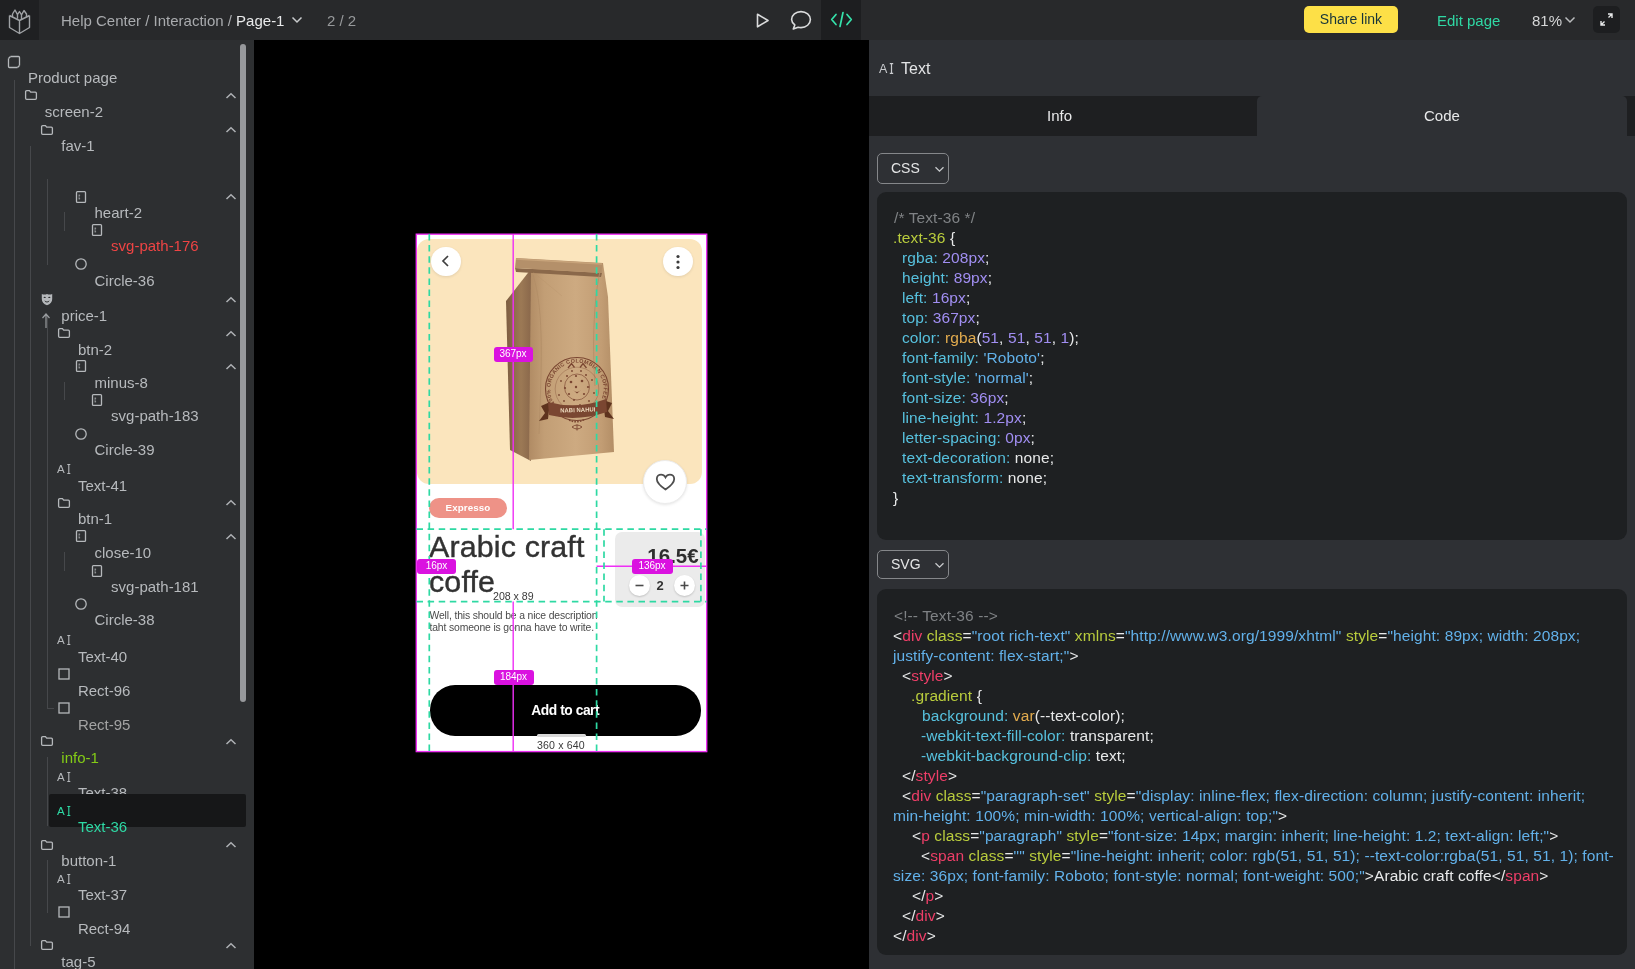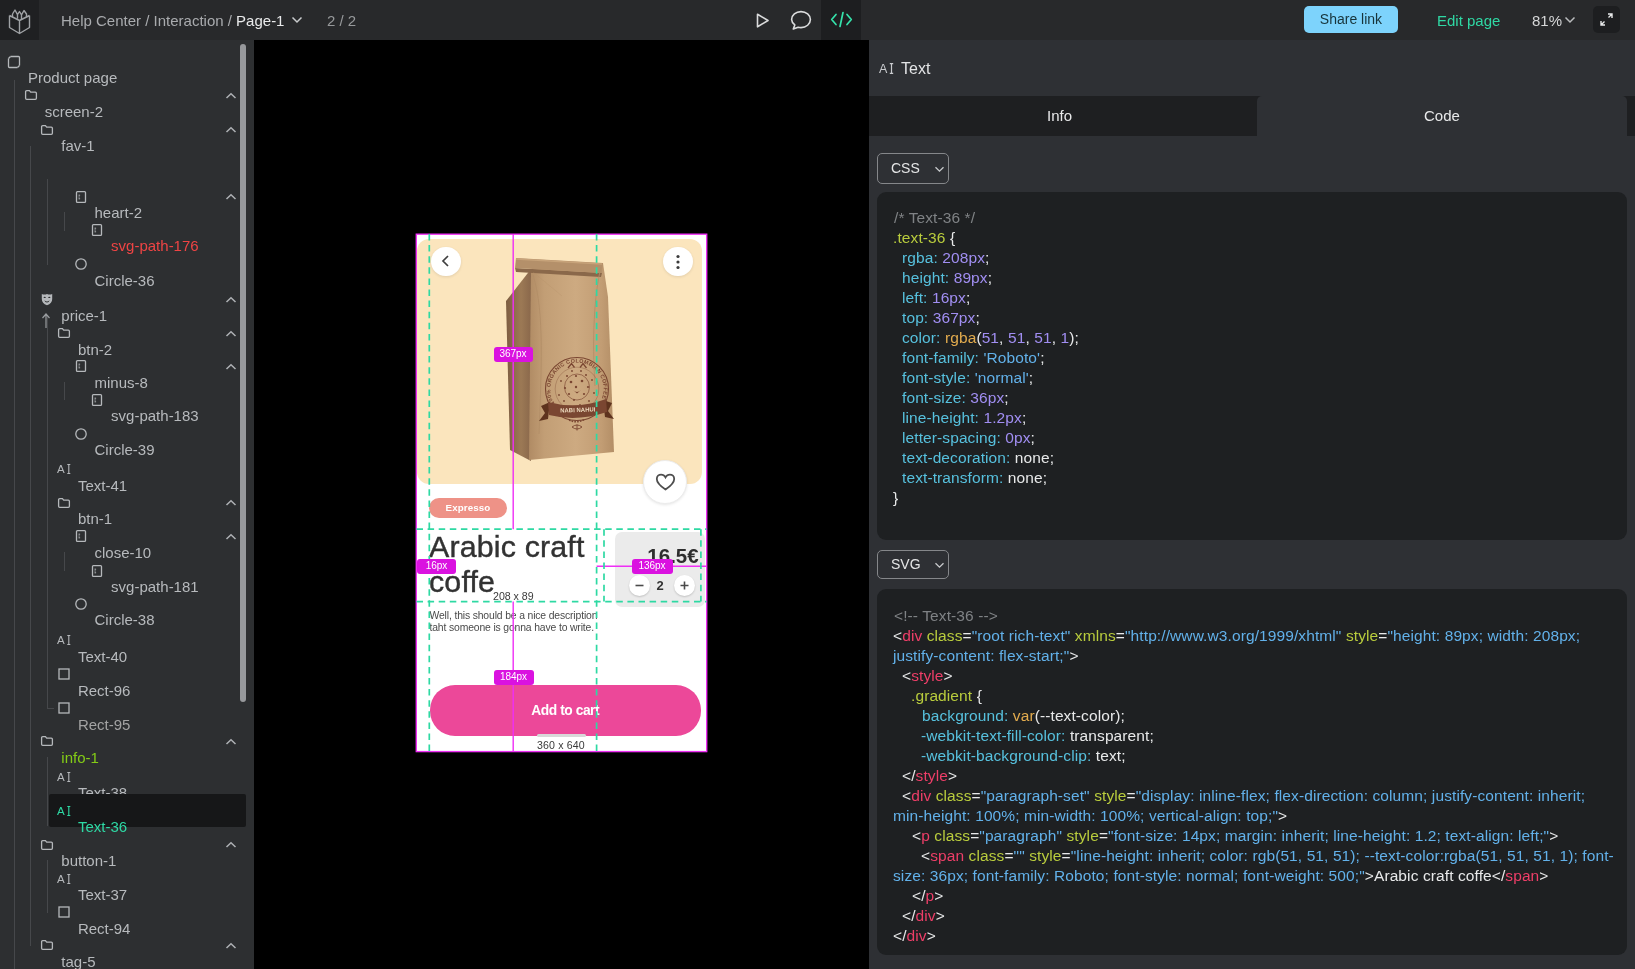--- a/index.html
+++ b/index.html
@@ -8,21 +8,21 @@
 .cw{color:#e8e9ea} .cp{color:#57c1de} .cn{color:#a18ef2} .cs{color:#62b1ea}
 .cf{color:#e2ab4e} .ct{color:#ee3e68} .cl{color:#b9cc3d} .cc{color:#7f8285}
 .cline { position:absolute; font-size:15.5px; white-space:pre; letter-spacing:0.1px; }
 
 
 #topbar { position:absolute; left:0; top:0; width:1635px; height:40px; background:#28292b; }
 #logo-tile { position:absolute; left:0; top:0; width:39px; height:40px; background:#1f2022; }
 #code-tile { position:absolute; left:821px; top:0; width:40px; height:40px; background:#1d1e20; }
 #expand-tile { position:absolute; left:1593px; top:6px; width:27px; height:27px; background:#1d1e20; border-radius:5px; }
 .tb-txt { position:absolute; top:12px; font-size:15px; }
-#share-btn { position:absolute; left:1304px; top:6px; width:94px; height:27px; background:#7dd3fc; border-radius:5px; color:#17343a; font-size:14px; font-weight:500; text-align:center; line-height:27px; }
+#share-btn { position:absolute; left:1304px; top:6px; width:94px; height:27px; background:#fde047; border-radius:5px; color:#17343a; font-size:14px; font-weight:500; text-align:center; line-height:27px; }
 
 
 #sidebar { position:absolute; left:0; top:40px; width:254px; height:929px; background:#2d2f31; }
 .trow { position:absolute; left:0; width:254px; height:33.2px; }
 .trow.sel { left:49px; width:197px; background:#161718; border-radius:2px; }
 .trow.sel .ticon { margin-left:-49px; }
 .trow.sel .tlabel { margin-left:-49px; }
 .ticon { position:absolute; top:9.5px; }
 .tlabel { position:absolute; top:24px; font-size:15px; }
 .chev { position:absolute; left:225px; top:13px; }
@@ -41,21 +41,21 @@
 .abs { position:absolute; }
 #phone { position:absolute; left:416px; top:234px; width:291px; height:518px; background:#fff; }
 #pimg { position:absolute; left:1px; top:5px; width:285px; height:244.5px; background:#fbe5bd; border-radius:12px; }
 .circbtn { position:absolute; background:#fff; border-radius:50%; box-shadow:0 1px 3px rgba(0,0,0,0.10); }
 #tag { position:absolute; left:13px; top:263.5px; width:78px; height:20.5px; background:#ee9287; border-radius:10.5px; color:#fff; font-size:9.8px; font-weight:bold; text-align:center; line-height:20.5px; letter-spacing:0.1px; }
 #title { position:absolute; left:13px; top:294.5px; width:176px; font-size:30.4px; line-height:35.4px; font-weight:500; color:#323232; letter-spacing:0.15px; -webkit-text-stroke:0.4px #323232; }
 #pricebox { position:absolute; left:199px; top:298px; width:90px; height:75px; background:#ebebeb; border-radius:7px; }
 #price { position:absolute; left:0; top:12px; width:76px; text-align:center; font-size:20.5px; font-weight:bold; color:#2e2e2e; letter-spacing:0px;margin-left:20px; }
 .step { position:absolute; top:43px; width:21px; height:21px; background:#fff; border-radius:50%; box-shadow:0 1px 2px rgba(0,0,0,0.18); color:#4a4a4a; text-align:center; }
 #desc { position:absolute; left:13.5px; top:375.5px; font-size:10.4px; line-height:12.4px; color:#4a4a4a; letter-spacing:-0.15px; }
-#cartbtn { position:absolute; left:14px; top:450.6px; width:270.5px; height:51.6px; background:#ec4899; border-radius:25px; color:#fff; font-size:13.8px; font-weight:bold; text-align:center; line-height:51.6px; letter-spacing:-0.45px; }
+#cartbtn { position:absolute; left:14px; top:450.6px; width:270.5px; height:51.6px; background:#000000; border-radius:25px; color:#fff; font-size:13.8px; font-weight:bold; text-align:center; line-height:51.6px; letter-spacing:-0.45px; }
 #homebar { position:absolute; left:120.6px; top:499.9px; width:49px; height:3.6px; background:#d8d8d8; border-radius:2px; }
 
 
 .mlabel { position:absolute; background:#da12e0; border-radius:3px; color:#fff; font-size:10px; text-align:center; line-height:14.5px; height:14.5px; }
 .szlabel { position:absolute; color:#3a3a3a; font-size:10.6px; }
 </style></head>
 <body>
 <div id="root">
 
 <div style="position:absolute;left:254px;top:40px;width:615px;height:929px;background:#000"></div>

